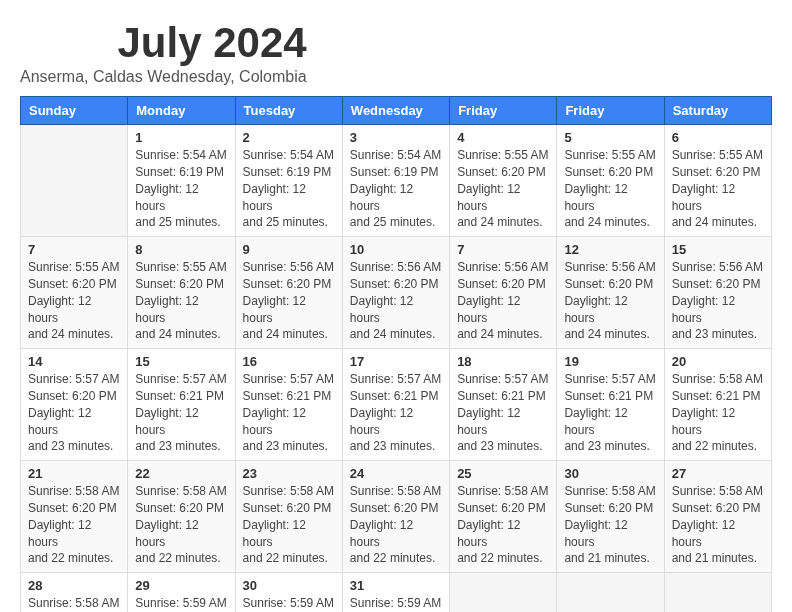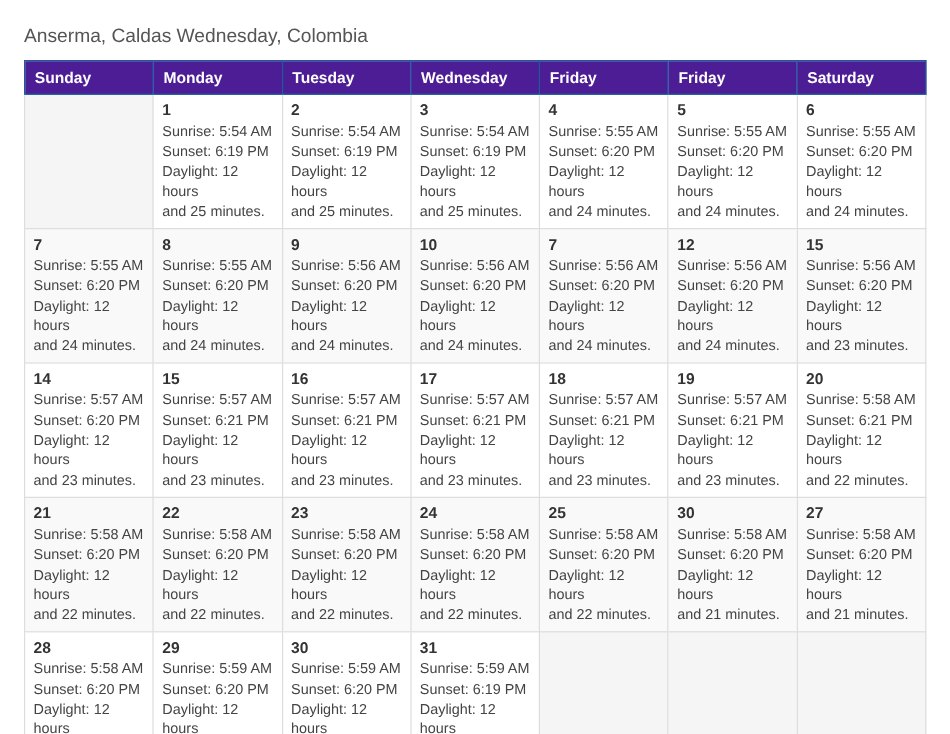--- a/index.html
+++ b/index.html
@@ -44,21 +44,21 @@
       font-size: 16px;
       color: #555;
       margin-top: 2px;
     }
     .calendar-table {
       width: 100%;
       border-collapse: collapse;
       border: 1px solid #ccc;
     }
     .calendar-table th {
-      background-color: #4c1d95;
+      background-color: #3b82f6;
       color: white;
       text-align: left;
       padding: 6px 8px;
       font-size: 13px;
       font-weight: bold;
       border: 1px solid #1a5a9d;
     }
     .calendar-table td {
       vertical-align: top;
       padding: 5px 7px;
@@ -90,20 +90,21 @@
     .logo-shape {
       display: inline-block;
       position: relative;
     }
   </style>
 </head>
 <body>
 
 <div class="header-section">
   <div class="title-section">
+    <div class="month-year">July 2024</div>
     <div class="location">Anserma, Caldas Wednesday, Colombia</div>
   </div>
 </div>
 
 <table class="calendar-table">
   <thead>
     <tr>
     <th>Sunday</th>
         <th>Monday</th>
         <th>Tuesday</th>

